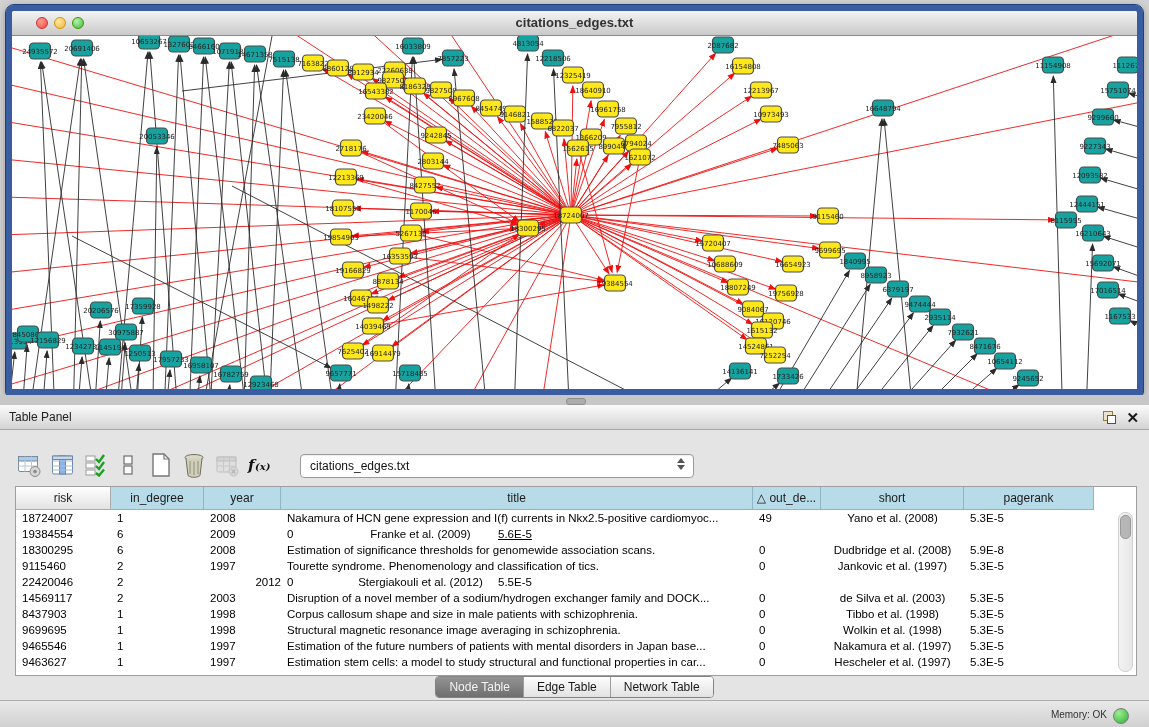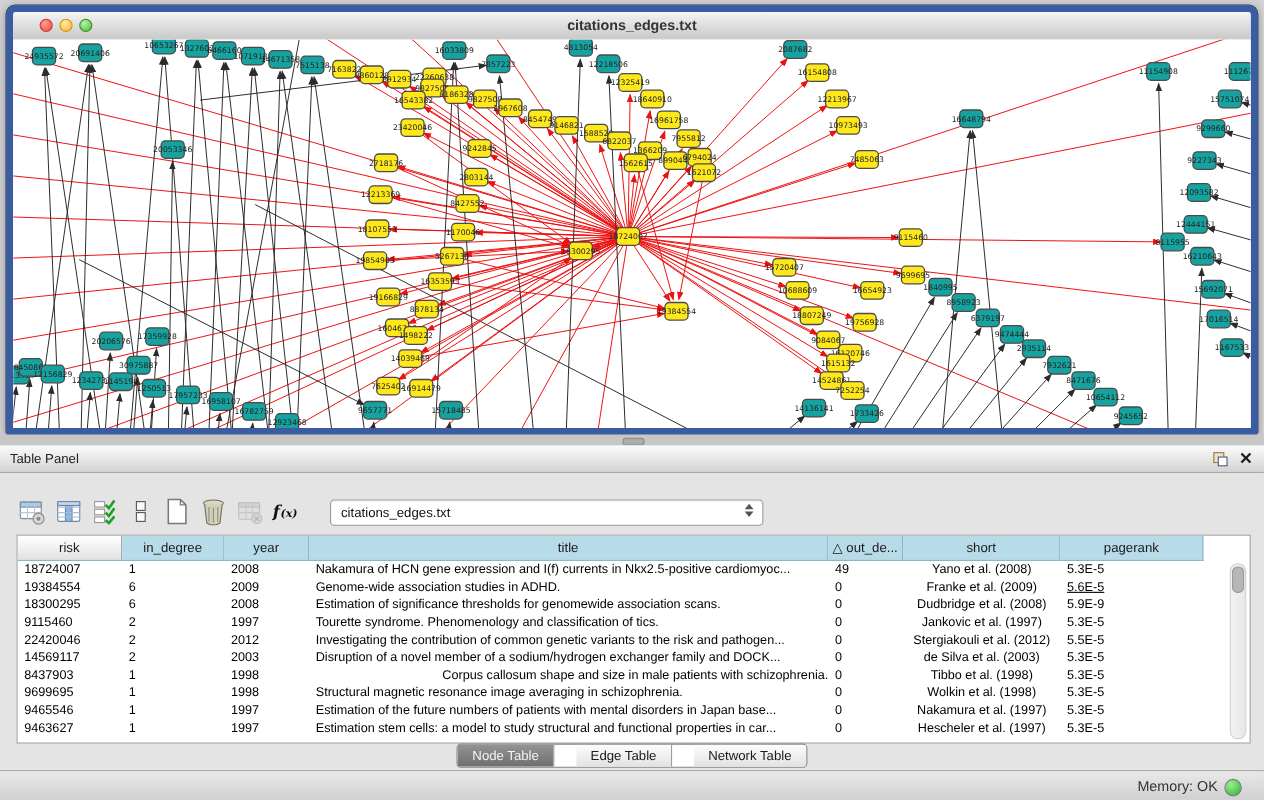--- a/index.html
+++ b/index.html
@@ -53,28 +53,28 @@
     white-space:nowrap;overflow:hidden;}
   .th.first{background:linear-gradient(#ffffff,#e2e2e2);border-right:1px solid #aaa;}
   .trow{display:flex;height:16px;}
   .td{box-sizing:border-box;font-size:11.5px;color:#000;line-height:16px;white-space:nowrap;overflow:hidden;padding-left:6px;}
   .td.c{text-align:center;padding-left:0;}
   .vscroll{position:absolute;right:3px;top:25px;width:13px;height:158px;background:linear-gradient(90deg,#f3f3f3,#e7e7e7);border:1px solid #cfcfcf;border-radius:7px;}
   .vthumb{position:absolute;left:1px;top:2px;width:9px;height:22px;background:#b6b6b6;border:1px solid #9a9a9a;border-radius:5px;}
 
   
   .tabbar{position:absolute;left:0;top:271px;width:1149px;height:24px;display:flex;justify-content:center;}
-  .segs{display:flex;height:20px;border:1px solid #848484;border-radius:4px;overflow:hidden;background:#fff;gap:20px;}
+  .segs{display:flex;height:20px;border:1px solid #848484;border-radius:4px;overflow:hidden;background:#fff;}
   .seg{font-size:12px;color:#1a1a1a;line-height:20px;padding:0 13px;background:linear-gradient(#fdfdfd,#e2e2e2);border-right:1px solid #9d9d9d;}
   .seg:last-child{border-right:none;}
   .seg.active{background:linear-gradient(#939393,#6f6f6f);color:#f4f4f4;}
 
   
   .statusbar{position:absolute;left:0;top:700px;width:1149px;height:27px;background:linear-gradient(#e9e9e9,#cfcfcf);border-top:1px solid #ababab;}
-  .mem{position:absolute;right:42px;top:0;font-size:13px;color:#333;line-height:27px;}
+  .mem{position:absolute;right:42px;top:0;font-size:10px;color:#333;line-height:27px;}
   .led{position:absolute;right:20px;top:7px;width:14px;height:14px;border-radius:50%;
     background:radial-gradient(circle at 35% 30%,#9cef8e,#2fae3a);border:1px solid #7e7e7e;}
 </style>
 </head>
 <body>
 
 <div class="page">
 
   <div class="netwin">
     <div class="titlebar">
@@ -811,66 +811,64 @@
             <div class="td" style="width: 77px;">2008</div>
             <div class="td" style="width: 472px;">Nakamura of HCN gene expression and I(f) currents in Nkx2.5-positive cardiomyoc...</div>
             <div class="td" style="width: 68px;">49</div>
             <div class="td c" style="width: 143px;">Yano et al. (2008)</div>
             <div class="td" style="width: 130px;">5.3E-5</div>
           </div>
           <div class="trow">
             <div class="td" style="width: 95px;">19384554</div>
             <div class="td" style="width: 93px;">6</div>
             <div class="td" style="width: 77px;">2009</div>
-            <div class="td" style="width: 472px;">Genome-wide association studies in ADHD.</div>
             <div class="td" style="width: 68px;">0</div>
             <div class="td c" style="width: 143px;">Franke et al. (2009)</div>
             <div class="td" style="width: 130px; text-decoration: underline;">5.6E-5</div>
           </div>
           <div class="trow">
             <div class="td" style="width: 95px;">18300295</div>
             <div class="td" style="width: 93px;">6</div>
             <div class="td" style="width: 77px;">2008</div>
             <div class="td" style="width: 472px;">Estimation of significance thresholds for genomewide association scans.</div>
             <div class="td" style="width: 68px;">0</div>
             <div class="td c" style="width: 143px;">Dudbridge et al. (2008)</div>
-            <div class="td" style="width: 130px;">5.9E-9</div>
+            <div class="td" style="width: 130px;">5.9E-8</div>
           </div>
           <div class="trow">
             <div class="td" style="width: 95px;">9115460</div>
             <div class="td" style="width: 93px;">2</div>
             <div class="td" style="width: 77px;">1997</div>
             <div class="td" style="width: 472px;">Tourette syndrome. Phenomenology and classification of tics.</div>
             <div class="td" style="width: 68px;">0</div>
             <div class="td c" style="width: 143px;">Jankovic et al. (1997)</div>
             <div class="td" style="width: 130px;">5.3E-5</div>
           </div>
           <div class="trow">
             <div class="td" style="width: 95px;">22420046</div>
             <div class="td" style="width: 93px;">2</div>
-            <div class="td" style="width: 77px;">2012</div>
-            <div class="td" style="width: 472px;">Investigating the contribution of common genetic variants to the risk and pathogen...</div>
+            <div class="td" style="width: 77px; text-align: right;">2012</div>
             <div class="td" style="width: 68px;">0</div>
             <div class="td c" style="width: 143px;">Stergiakouli et al. (2012)</div>
             <div class="td" style="width: 130px;">5.5E-5</div>
           </div>
           <div class="trow">
             <div class="td" style="width: 95px;">14569117</div>
             <div class="td" style="width: 93px;">2</div>
             <div class="td" style="width: 77px;">2003</div>
             <div class="td" style="width: 472px;">Disruption of a novel member of a sodium/hydrogen exchanger family and DOCK...</div>
             <div class="td" style="width: 68px;">0</div>
             <div class="td c" style="width: 143px;">de Silva et al. (2003)</div>
             <div class="td" style="width: 130px;">5.3E-5</div>
           </div>
           <div class="trow">
             <div class="td" style="width: 95px;">8437903</div>
             <div class="td" style="width: 93px;">1</div>
             <div class="td" style="width: 77px;">1998</div>
-            <div class="td" style="width: 472px; text-align: right;">Corpus callosum shape and size in male patients with schizophrenia.</div>
+            <div class="td" style="width: 472px;">Corpus callosum shape and size in male patients with schizophrenia.</div>
             <div class="td" style="width: 68px;">0</div>
             <div class="td c" style="width: 143px;">Tibbo et al. (1998)</div>
             <div class="td" style="width: 130px;">5.3E-5</div>
           </div>
           <div class="trow">
             <div class="td" style="width: 95px;">9699695</div>
             <div class="td" style="width: 93px;">1</div>
             <div class="td" style="width: 77px;">1998</div>
             <div class="td" style="width: 472px;">Structural magnetic resonance image averaging in schizophrenia.</div>
             <div class="td" style="width: 68px;">0</div>

